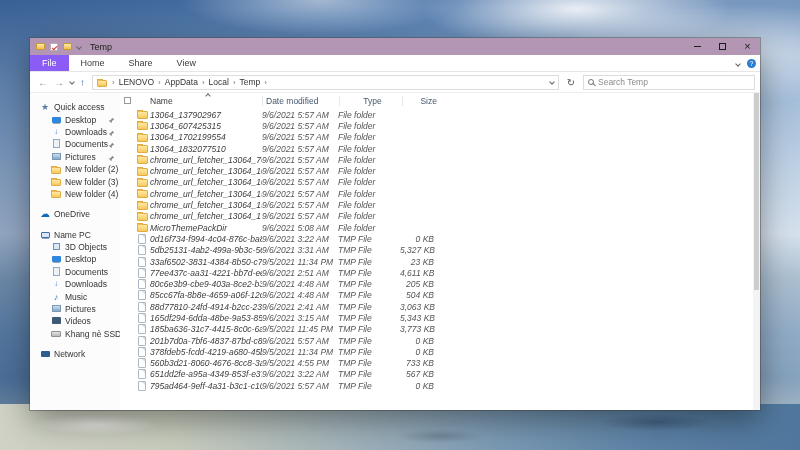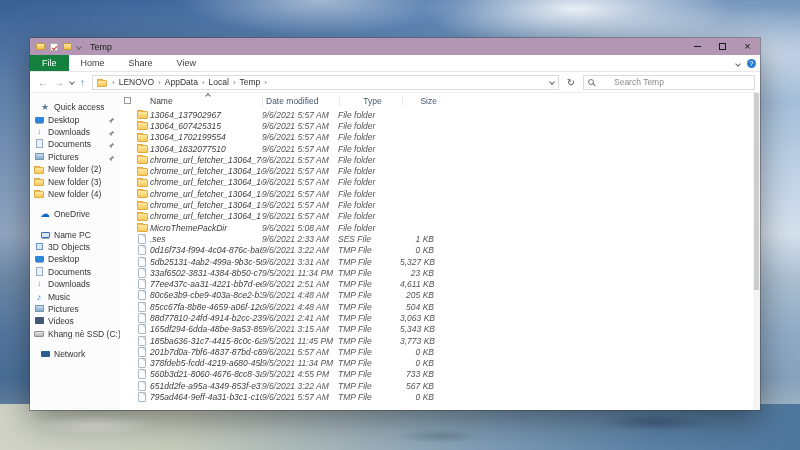--- a/index.html
+++ b/index.html
@@ -32,48 +32,48 @@
   .win-title{margin-left:9px;}
   .win-controls{margin-left:auto;display:flex;height:17px;}
   .cbtn{width:25px;height:17px;display:flex;align-items:center;justify-content:center;color:#1c1c1c;}
   .glyph-min{width:7px;height:1px;background:#1c1c1c;}
   .glyph-max{width:7px;height:7px;border:1px solid #1c1c1c;}
   .glyph-close{font-size:11px;line-height:11px;}
 
   
   .ribbonrow{height:17px;background:#fff;border-bottom:1px solid #e6e6e6;display:flex;align-items:stretch;font-size:9px;flex:0 0 17px;position:relative;}
   .rtab{padding:0 12px;display:flex;align-items:center;color:#3b3b3b;}
-  .rtab.active{background:#15803d;color:#fff;}
+  .rtab.active{background:#8b5cf6;color:#fff;}
   .ribbon-right{position:absolute;right:4px;top:0;height:17px;display:flex;align-items:center;gap:7px;}
   .help-circle{width:9px;height:9px;border-radius:50%;background:#2b7cd3;color:#fff;font-size:7px;line-height:9px;text-align:center;}
 
   
   .chev{display:inline-block;width:4px;height:4px;border-right:1px solid #666;border-bottom:1px solid #666;transform:rotate(45deg);}
   .chev.up{transform:rotate(-135deg);}
   .arrow{font-size:10px;color:#888;}
   .arrow.enabled{color:#3b6ea5;}
 
   
   .addrrow{height:21px;display:flex;align-items:center;background:#fff;border-bottom:1px solid #eee;padding:0 5px;gap:4px;flex:0 0 21px;}
   .navbtns{display:flex;align-items:center;gap:6px;padding:0 3px;}
   .addrbox{flex:1;height:15px;border:1px solid #dcdcdc;display:flex;align-items:center;font-size:8.5px;color:#333;padding:0 4px;gap:4px;background:#fff;}
   .crumb-sep{color:#777;font-size:8px;padding:0 1px;}
   .addr-chev{margin-left:auto;}
   .refreshbtn{width:16px;text-align:center;color:#555;font-size:10px;}
-  .searchbox{width:172px;height:15px;border:1px solid #dcdcdc;display:flex;align-items:center;padding:0 4px;gap:20px;background:#fff;}
+  .searchbox{width:172px;height:15px;border:1px solid #dcdcdc;display:flex;align-items:center;padding:0 4px;gap:4px;background:#fff;}
   .searchbox input{border:none;outline:none;font-size:8.5px;width:100%;color:#333;font-family:inherit;}
   .searchbox input::placeholder{color:#8a8a8a;}
   .mag{width:6px;height:6px;border:1px solid #777;border-radius:50%;position:relative;flex:0 0 6px;}
   .mag::after{content:'';position:absolute;width:4px;height:1px;background:#777;transform:rotate(45deg);right:-3px;bottom:-1px;}
 
   
   .main{flex:1;display:flex;min-height:0;background:#fff;}
   .sidebar{width:90px;flex:0 0 90px;padding-top:8px;font-size:8.5px;color:#333;overflow:hidden;background:#fcfcfd;}
   .sb-item{height:12.4px;display:flex;align-items:center;gap:4px;padding-left:10px;white-space:nowrap;position:relative;}
-  .sb-item.lvl1{padding-left:4px;}
+  .sb-item.lvl1{padding-left:21px;}
   .sb-item.gap{margin-top:8px;}
   .sb-pin{position:absolute;right:5px;top:3px;}
   .ico{display:inline-block;width:10px;height:10px;flex:0 0 10px;font-size:9px;line-height:10px;text-align:center;position:relative;}
   .ico-star{color:#5a7da5;font-size:9px;}
   .ico-onedrive{color:#0e6cc2;font-size:10px;}
   .ico-music{color:#2f80d6;}
   .ico-downloads{color:#2f80d6;font-weight:bold;font-size:8px;}
   .boxico{display:inline-block;}
   .ico-desktop .boxico{width:9px;height:6px;background:#2f86dd;border-radius:1px;margin-top:2px;box-shadow:0 2px 0 -1px #9aa7b5;}
   .ico-documents .boxico{width:7px;height:9px;background:#eef3fa;border:1px solid #94aac4;margin-top:0;}
@@ -407,30 +407,20 @@
             <span class="c-name">MicroThemePackDir</span>
             <span class="c-date">9/6/2021 5:08 AM</span>
             <span class="c-type">File folder</span>
             <span class="c-size"></span>
           </div>
           <div class="frow">
             <span class="c-check"></span>
             <span class="c-icon">
               <span class="fico-file"></span>
             </span>
-            <span class="c-name">.ses</span>
-            <span class="c-date">9/6/2021 2:33 AM</span>
-            <span class="c-type">SES File</span>
-            <span class="c-size">1 KB</span>
-          </div>
-          <div class="frow">
-            <span class="c-check"></span>
-            <span class="c-icon">
-              <span class="fico-file"></span>
-            </span>
             <span class="c-name">0d16f734-f994-4c04-876c-ba8fb3a31...</span>
             <span class="c-date">9/6/2021 3:22 AM</span>
             <span class="c-type">TMP File</span>
             <span class="c-size">0 KB</span>
           </div>
           <div class="frow">
             <span class="c-check"></span>
             <span class="c-icon">
               <span class="fico-file"></span>
             </span>

